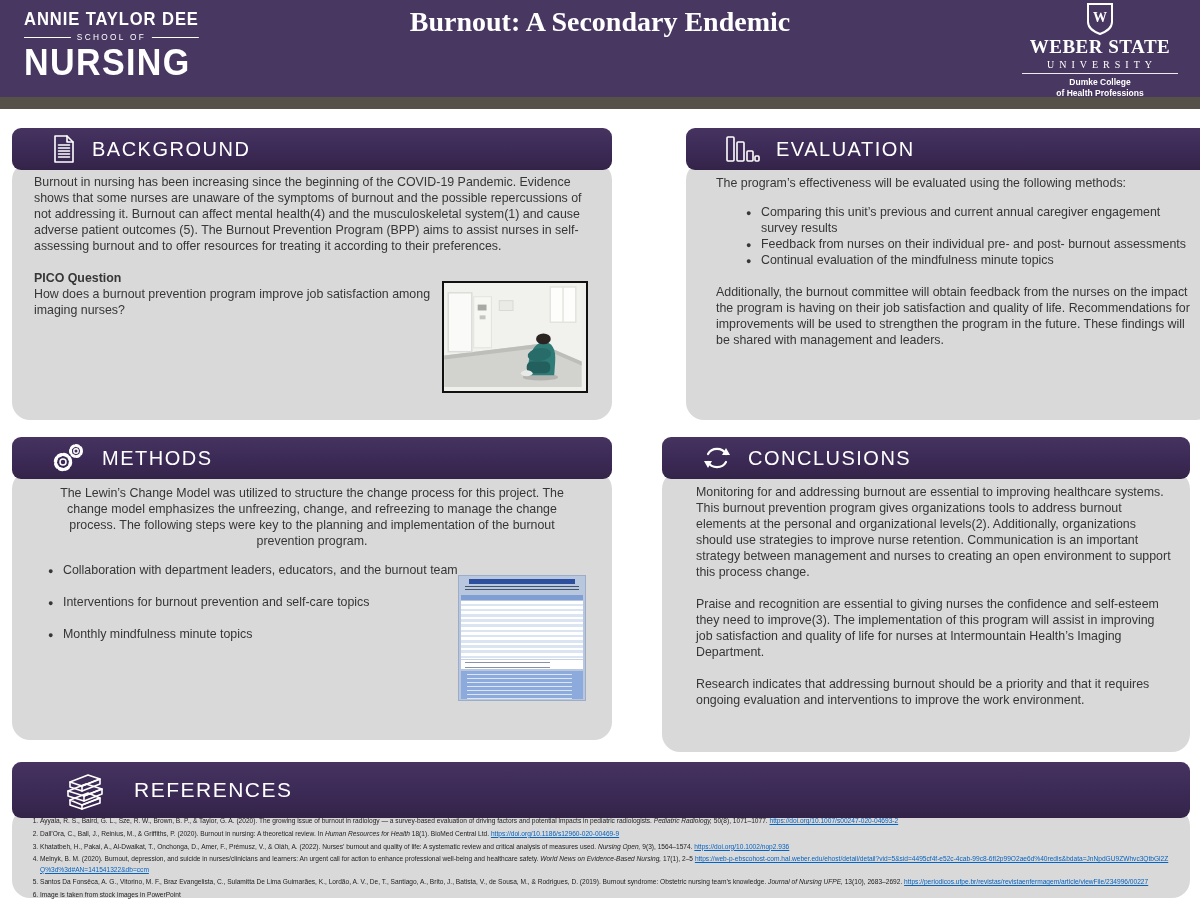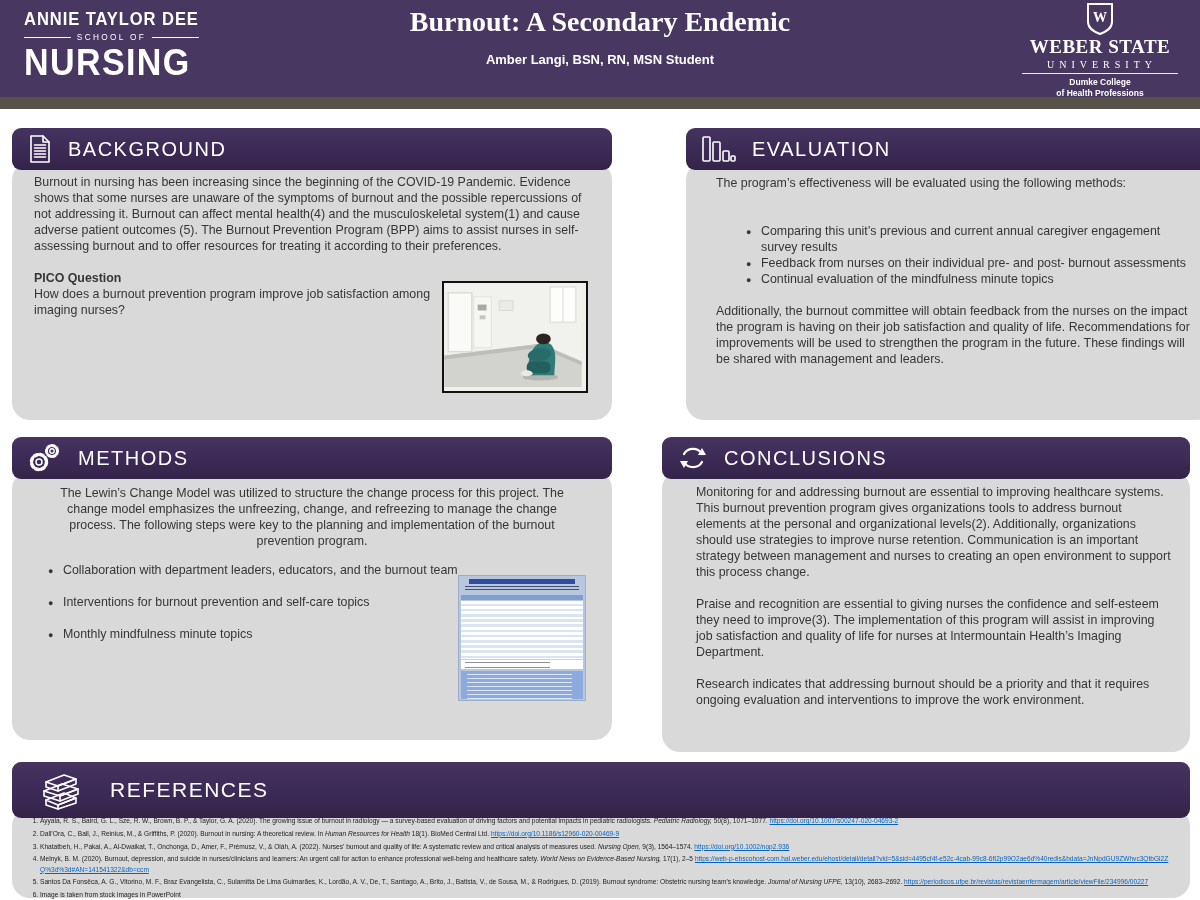--- a/index.html
+++ b/index.html
@@ -26,21 +26,21 @@
   .wsu-shield { display:block; margin:0 auto 2px auto; }
   .wsu-name { font-family:"Liberation Serif","DejaVu Serif",serif; font-size:19px; font-weight:bold; letter-spacing:.5px; line-height:1; }
   .wsu-univ { font-family:"Liberation Serif","DejaVu Serif",serif; font-size:10px; letter-spacing:5px; padding:3px 0 3px 4px; border-bottom:1px solid rgba(255,255,255,.9); margin-bottom:3px; }
   .wsu-college { font-size:8.5px; font-weight:bold; line-height:1.3; }
 
   
   .card { position:absolute; }
   .card-bar {
     position:absolute; left:0; right:0; top:0; z-index:2;
     background:linear-gradient(180deg,#463360 0%,#3c2a56 55%,#342348 100%);
-    border-radius:9px; display:flex; align-items:center; color:#fff;
+    border-radius:9px; display:flex; align-items:center; color:#fff;padding-left:24px;
   }
   .bar-h42 { height:42px; }
   .bar-h56 { height:56px; }
   .bar-icon { margin-left:16px; display:flex; align-items:center; }
   .bar-title { font-size:20px; font-weight:normal; letter-spacing:1.5px; margin-left:16px; }
   .bar-title-lg { font-size:21px; margin-left:26px; }
   .card-body {
     position:absolute; left:0; right:0; bottom:0; z-index:1;
     background:#d9d9d9; border-radius:18px;
     font-size:12.4px; line-height:16px; color:#363636;
@@ -54,21 +54,21 @@
   #conclusions-card { left:662px; top:437px; width:528px; height:315px; }
   #references-card  { left:12px;  top:762px; width:1178px; height:136px; }
 
   
   .pad-bg { padding:12px 24px 10px 22px; }
   .pico-head { font-weight:bold; margin-top:16px; }
   .pico-text { width:400px; }
   .photo-frame { position:absolute; right:24px; top:119px; width:142px; height:108px; border:2px solid #111; background:#efefec; }
 
   .pad-ev { padding:13px 16px 10px 30px; }
-  .ev-intro { margin-bottom:32px; }
+  .ev-intro { margin-bottom:13px; }
   ul.dots { list-style:none; margin:8px; padding:0 0 0 22px; }
   ul.dots > li { position:relative; padding-left:15px; }
   ul.dots > li::before { content:"●"; position:absolute; left:0; top:1px; font-size:9px; }
   .ev-para { margin-top:16px; }
 
   .pad-me { padding:14px 20px 10px 20px; position:relative; height:100%; box-sizing:border-box; }
   .me-intro { text-align:center; margin:0 14px 13px 14px; }
   ul.dots.me > li.top { margin-bottom:16px; }
   ul.circles { list-style:none; margin:0; padding:0 0 0 22px; }
   ul.circles > li { position:relative; padding-left:15px; }
@@ -104,21 +104,20 @@
     <div class="atd-line2">
       <span class="rule"></span>
       <span>SCHOOL OF</span>
       <span class="rule"></span>
     </div>
     <div class="atd-line3">NURSING</div>
   </div>
 
   <div class="title-block">
     <h1 class="poster-title">Burnout: A Secondary Endemic</h1>
-    <div class="poster-author">Amber Langi, BSN, RN, MSN Student</div>
   </div>
 
   <div class="wsu-logo">
     <svg class="wsu-shield" width="26" height="32" viewBox="0 0 26 32">
       <path d="M1 1 h24 v18 c0 7 -7 10 -12 12 c-5 -2 -12 -5 -12 -12 Z" fill="#483861" stroke="#fff" stroke-width="2"></path>
       <text x="13" y="19" text-anchor="middle" font-size="14" font-family="Liberation Serif, serif" font-weight="bold" fill="#fff">W</text>
     </svg>
     <div class="wsu-name">WEBER STATE</div>
     <div class="wsu-univ">UNIVERSITY</div>
     <div class="wsu-college">

